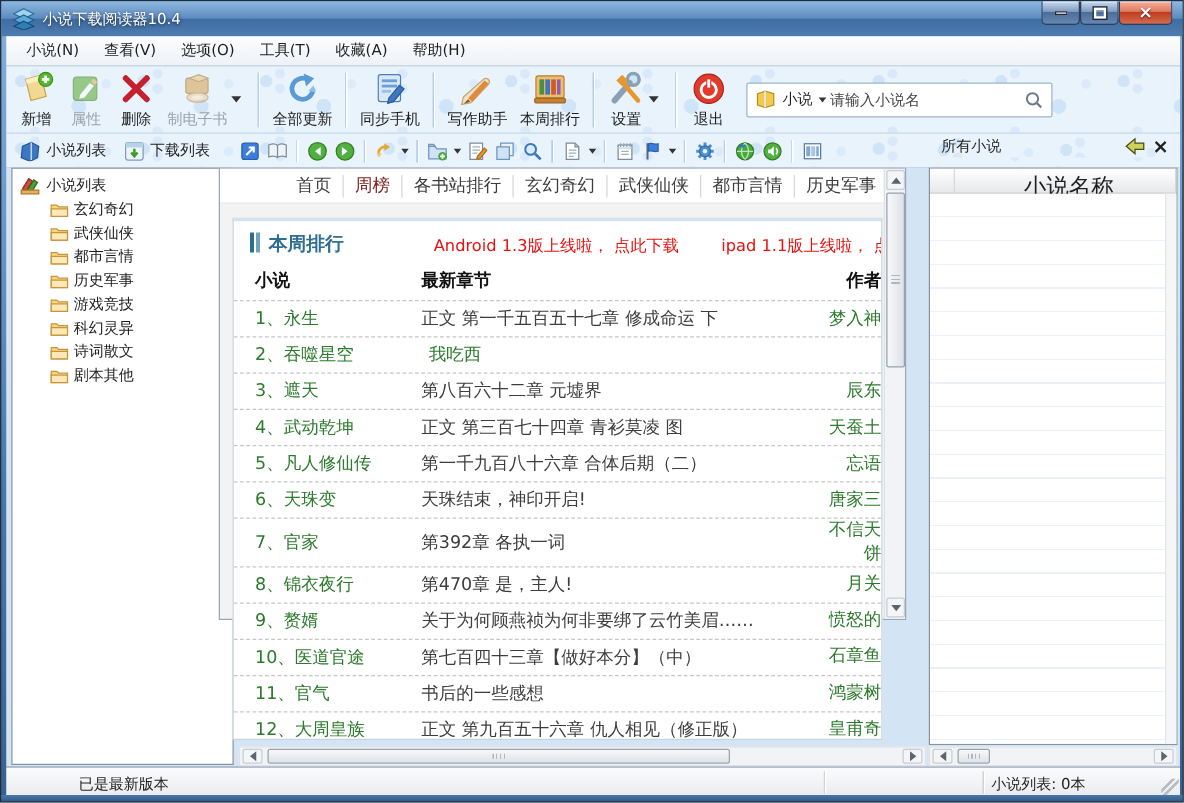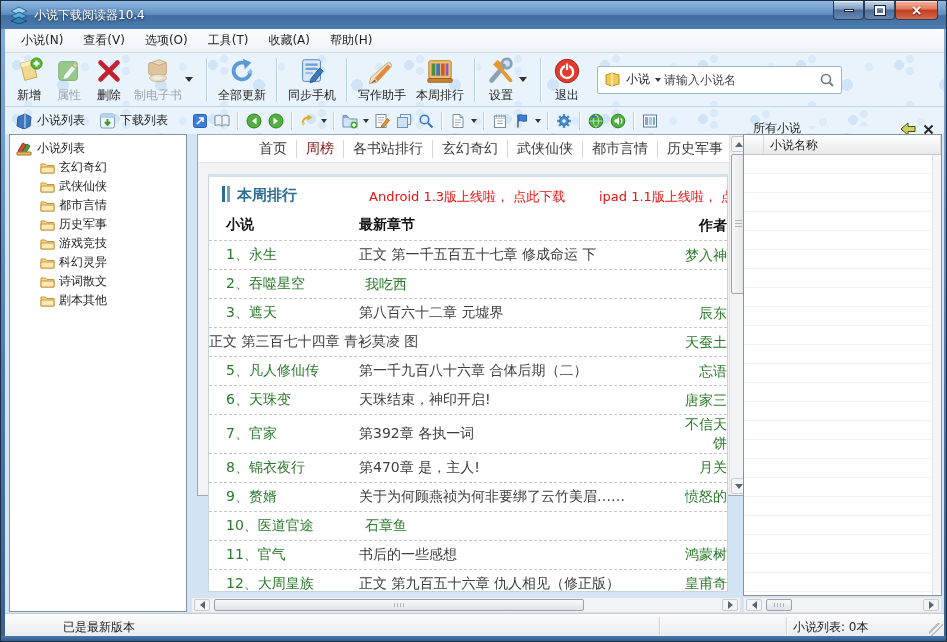--- a/index.html
+++ b/index.html
@@ -78,21 +78,21 @@
   
   .workspace { position:absolute; left:4px; top:133px; width:939px; height:479px; background:#d3e5f5; }
   
   .left-panel { position:absolute; left:8px; top:133px; width:178px; height:478px;
     background:#fff; border:1px solid #86939e; overflow:hidden; padding-top:4px; }
   .tree-root { display:flex; align-items:center; gap:4px; padding:1px 2px 1px 6px; height:19px; cursor:pointer; }
   .tree-root svg { width:17px; height:15px; }
   .tree-item { display:flex; align-items:center; gap:4px; padding-left:30px; height:19px; cursor:pointer; }
   .tree-item svg { width:15px; height:13px; }
   
-  .main-area { position:absolute; left:196px; top:133px; width:550px; height:362px;
+  .main-area { position:absolute; left:174px; top:133px; width:550px; height:362px;
     background:#f3f3f3; border:1px solid #98a8b8; }
   .webnav { position:absolute; left:0; top:0; right:17px; height:28px; background:#fff;
     border-bottom:1px solid #e6e6e6; display:flex; align-items:center; padding-left:52px;
     white-space:nowrap; overflow:hidden; font-size:14px; color:#3c3c3c; }
   .navlink { padding:0 9px; cursor:pointer; }
   .navlink + .navlink { border-left:1px solid #d8d8d8; }
   .navlink.active { color:#7f1d1d; font-weight:normal; }
   .vscroll { position:absolute; right:0; top:0; bottom:0; width:17px; background:#f1f3f6;
     border-left:1px solid #dee2e7; }
   .sb-up, .sb-down { position:absolute; left:1px; width:15px; height:16px; background:#f4f5f7;
@@ -129,29 +129,29 @@
     border:1px solid #c7ccd2; border-radius:2px; display:flex; align-items:center; justify-content:center; cursor:pointer; }
   .hb-left { left:2px; } .hb-right2 { right:2px; }
   .hthumb { position:absolute; top:1px; height:12px; background:linear-gradient(#f7f8f9,#dfe2e6);
     border:1px solid #98a2ad; border-radius:2px; cursor:grab; }
   .hthumb::after { content:""; position:absolute; top:3px; bottom:3px; left:50%; margin-left:-5px; width:10px;
     background:repeating-linear-gradient(90deg,#aeb6bf 0 1px, transparent 1px 3px); }
   .hs-main .hthumb { left:22px; width:370px; }
   .hs-right .hthumb { left:22px; width:26px; }
   
   .right-header { position:absolute; left:742px; top:107px; width:199px; height:18px;
-    display:flex; align-items:flex-start; padding:12px 4px 0 10px; }
+    display:flex; align-items:flex-end; padding:0 4px 0 10px; }
   .right-header .sp { flex:1; }
   .rh-btn { width:20px; height:18px; display:flex; align-items:center; justify-content:center; cursor:pointer; }
   .right-panel { position:absolute; left:742px; top:133px; width:199px; height:462px;
     background:#fff; border:1px solid #86939e; display:flex; flex-direction:column; }
   .rp-head { height:20px; display:flex; flex:none;
     background:linear-gradient(#ffffff,#f0f1f3 60%, #e6e8ea); border-bottom:1px solid #c6c6c6; }
   .rp-c0 { width:20px; border-right:1px solid #d8d8d8; cursor:pointer; }
-  .rp-c1 { flex:1; padding:2px 0 0 6px; font-size:12px; border-right:1px solid #d8d8d8; cursor:pointer; }
+  .rp-c1 { flex:1; padding:2px 0 0 6px; font-size:18px; border-right:1px solid #d8d8d8; cursor:pointer;text-align:center; }
   .rp-body { flex:1; position:relative;
     background:repeating-linear-gradient(#ffffff 0 18px, #ecf1f7 18px 19px); }
   .rp-vtrack { position:absolute; right:0; top:0; bottom:0; width:9px; background:#f4f6f8; border-left:1px solid #e2e6ea; }
   
   .statusbar { position:absolute; left:4px; top:612px; width:939px; height:25px;
     background:linear-gradient(#fbfbfc,#e9ebee); border-top:1px solid #c9cdd2;
     font-size:12px; color:#222; }
   .sb-cell1 { position:absolute; left:10px; top:5px;margin-left:48px; }
   .sb-div { position:absolute; top:3px; bottom:3px; width:2px;
     background:linear-gradient(90deg,#cfd3d8 50%, #ffffff 50%); }
@@ -602,20 +602,21 @@
             <div class="rc c3"><a>我吃西</a></div>
           </div>
 
           <div class="r-row">
             <div class="rc c1"><span class="green">3、</span><a>遮天</a></div>
             <div class="rc c2"><a>第八百六十二章 元墟界</a></div>
             <div class="rc c3"><a>辰东</a></div>
           </div>
 
           <div class="r-row">
+            <div class="rc c1"><span class="green">4、</span><a>武动乾坤</a></div>
             <div class="rc c2"><a>正文 第三百七十四章 青衫莫凌 图</a></div>
             <div class="rc c3"><a>天蚕土</a></div>
           </div>
 
           <div class="r-row">
             <div class="rc c1"><span class="green">5、</span><a>凡人修仙传</a></div>
             <div class="rc c2"><a>第一千九百八十六章 合体后期（二）</a></div>
             <div class="rc c3"><a>忘语</a></div>
           </div>
 
@@ -638,20 +639,21 @@
           </div>
 
           <div class="r-row">
             <div class="rc c1"><span class="green">9、</span><a>赘婿</a></div>
             <div class="rc c2"><a>关于为何顾燕祯为何非要绑了云竹美眉……</a></div>
             <div class="rc c3"><a>愤怒的</a></div>
           </div>
 
           <div class="r-row">
             <div class="rc c1"><span class="green">10、</span><a>医道官途</a></div>
+            <div class="rc c2"><a>第七百四十三章【做好本分】（中）</a></div>
             <div class="rc c3"><a>石章鱼</a></div>
           </div>
 
           <div class="r-row">
             <div class="rc c1"><span class="green">11、</span><a>官气</a></div>
             <div class="rc c2"><a>书后的一些感想</a></div>
             <div class="rc c3"><a>鸿蒙树</a></div>
           </div>
 
           <div class="r-row">

